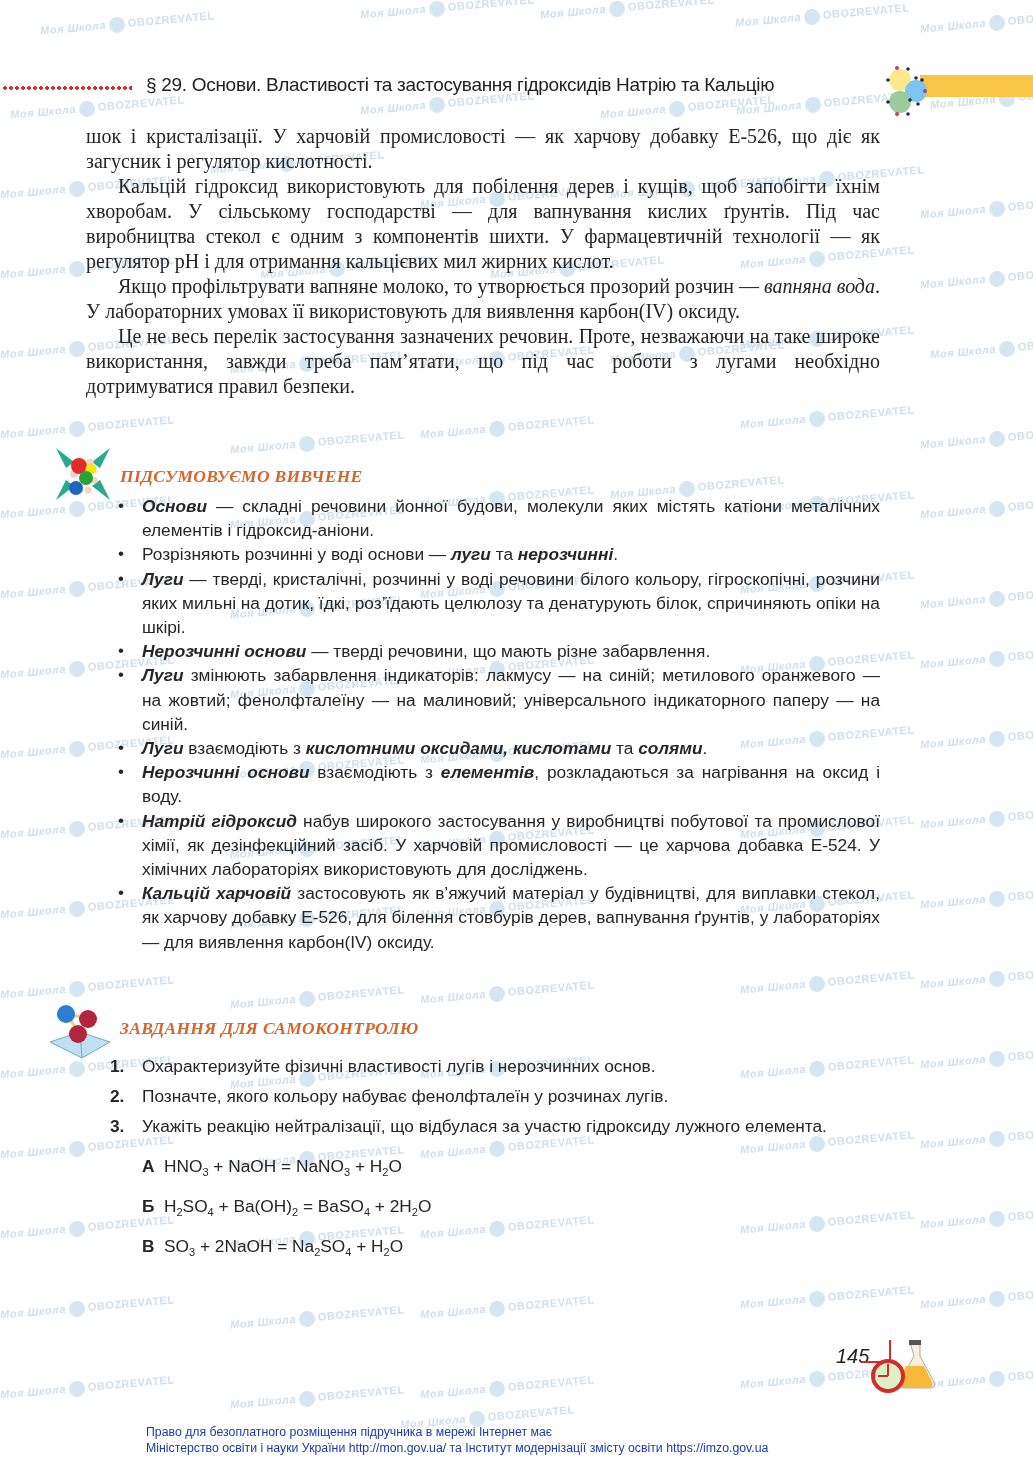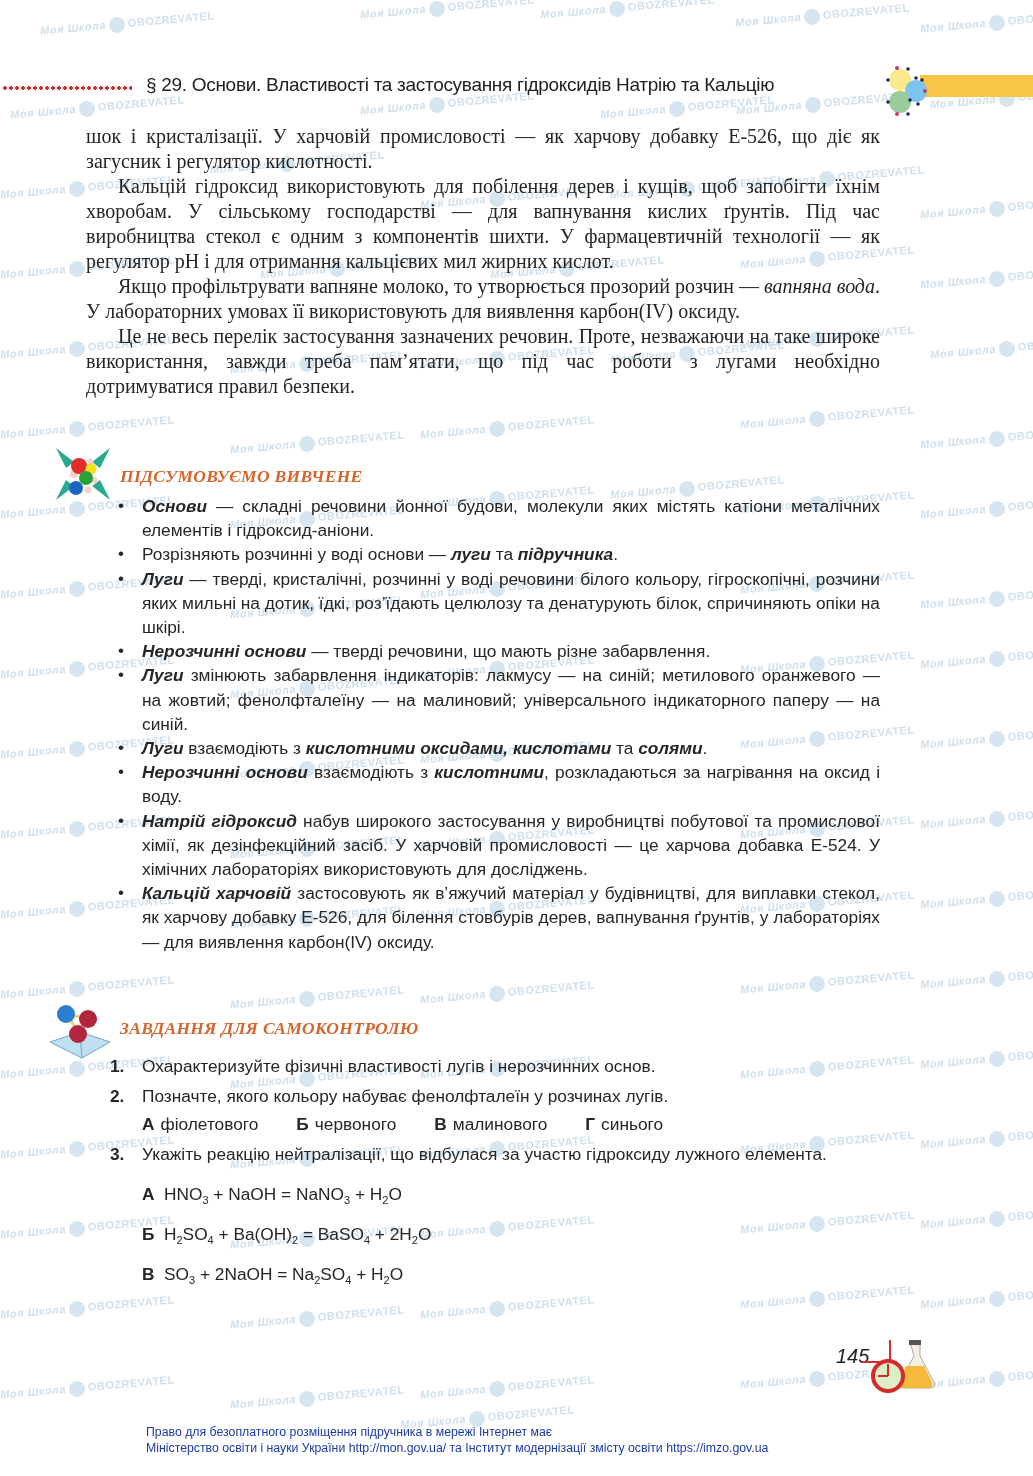--- a/index.html
+++ b/index.html
@@ -214,26 +214,26 @@
   <circle cx="36" cy="44" r="3.5" fill="#f8d2c6"></circle>
   <circle cx="27" cy="20" r="8" fill="#e22b2b"></circle>
   <circle cx="39" cy="23" r="5.5" fill="#f6e21a"></circle>
   <circle cx="34" cy="32" r="7" fill="#27a23a"></circle>
   <circle cx="24" cy="42" r="7" fill="#1f66c2"></circle>
 </svg>
 <div class="sec-head" style="top:466px;">ПІДСУМОВУЄМО ВИВЧЕНЕ</div>
 
 <ul class="bullets" style="top:494px;">
   <li><span class="dot">•</span><b>Основи</b><span> — складні речовини йонної будови, молекули яких містять катіони металічних елементів і гідроксид-аніони.</span></li>
-  <li><span class="dot">•</span><span>Розрізняють розчинні у воді основи — </span><b>луги</b><span> та </span><b>підручника</b><span>.</span></li>
+  <li><span class="dot">•</span><span>Розрізняють розчинні у воді основи — </span><b>луги</b><span> та </span><b>нерозчинні</b><span>.</span></li>
   <li><span class="dot">•</span><b>Луги</b><span> — тверді, кристалічні, розчинні у воді речовини білого кольору, гігроскопічні, розчини яких мильні на дотик, їдкі, роз’їдають целюлозу та денатурують білок, спричиняють опіки на шкірі.</span></li>
   <li><span class="dot">•</span><b>Нерозчинні основи</b><span> — тверді речовини, що мають різне забарвлення.</span></li>
   <li><span class="dot">•</span><b>Луги</b><span> змінюють забарвлення індикаторів: лакмусу — на синій; метилового оранжевого — на жовтий; фенолфталеїну — на малиновий; універсального індикаторного паперу — на  синій.</span></li>
   <li><span class="dot">•</span><b>Луги</b><span> взаємодіють з </span><b>кислотними оксидами, кислотами</b><span> та </span><b>солями</b><span>.</span></li>
-  <li><span class="dot">•</span><b>Нерозчинні основи</b><span> взаємодіють з </span><b>кислотними</b><span>, розкладаються за нагрівання на оксид і воду.</span></li>
+  <li><span class="dot">•</span><b>Нерозчинні основи</b><span> взаємодіють з </span><b>елементів</b><span>, розкладаються за нагрівання на оксид і воду.</span></li>
   <li><span class="dot">•</span><b>Натрій гідроксид</b><span> набув широкого застосування у виробництві побутової та промислової хімії, як дезінфекційний засіб. У харчовій промисловості — це харчова добавка Е-524. У хімічних лабораторіях використовують для досліджень.</span></li>
   <li><span class="dot">•</span><b>Кальцій харчовій</b><span> застосовують як в’яжучий матеріал у будівництві, для виплавки стекол, як харчову добавку Е-526, для білення стовбурів дерев, вапнування ґрунтів, у лабораторіях — для виявлення карбон(IV) оксиду.</span></li>
 </ul>
 
 <svg class="sec-icon" style="left:46px; top:1002px;" width="72" height="58" viewBox="0 0 72 58">
   <polygon points="4,40 34,30 64,40 36,56" fill="#bfe0f0" stroke="#6fa8c8" stroke-width="1"></polygon>
   <line x1="34" y1="30" x2="36" y2="56" stroke="#6fa8c8"></line>
   <line x1="20" y1="12" x2="40" y2="16" stroke="#f0d36a" stroke-width="3"></line>
   <line x1="22" y1="14" x2="32" y2="30" stroke="#f0d36a" stroke-width="3"></line>
   <circle cx="20" cy="12" r="9" fill="#2c7fd0"></circle>
@@ -243,26 +243,20 @@
 <div class="sec-head" style="top:1018px;">ЗАВДАННЯ ДЛЯ САМОКОНТРОЛЮ</div>
 
 <div class="tasks" style="top:1054px;">
   <div class="task">
     <span class="num">1.</span>
     <span>Охарактеризуйте фізичні властивості лугів і нерозчинних основ.</span>
   </div>
   <div class="task">
     <span class="num">2.</span>
     <span>Позначте, якого кольору набуває фенолфталеїн у розчинах лугів.</span>
-    <div class="opts">
-      <span class="opt"><b>А</b><span>фіолетового</span></span>
-      <span class="opt"><b>Б</b><span>червоного</span></span>
-      <span class="opt"><b>В</b><span>малинового</span></span>
-      <span class="opt"><b>Г</b><span>синього</span></span>
-    </div>
   </div>
   <div class="task">
     <span class="num">3.</span>
     <span>Укажіть реакцію нейтралізації, що відбулася за участю гідроксиду лужного елемента.</span>
     <div id="equations">
         <div class="eq"><b>А</b><span>HNO</span><sub>3</sub><span> + NaOH = NaNO</span><sub>3</sub><span> + H</span><sub>2</sub><span>O</span></div>
         <div class="eq"><b>Б</b><span>H</span><sub>2</sub><span>SO</span><sub>4</sub><span> + Ba(OH)</span><sub>2</sub><span> = BaSO</span><sub>4</sub><span> + 2H</span><sub>2</sub><span>O</span></div>
         <div class="eq"><b>В</b><span>SO</span><sub>3</sub><span> + 2NaOH = Na</span><sub>2</sub><span>SO</span><sub>4</sub><span> + H</span><sub>2</sub><span>O</span></div>
       </div>
   </div>

